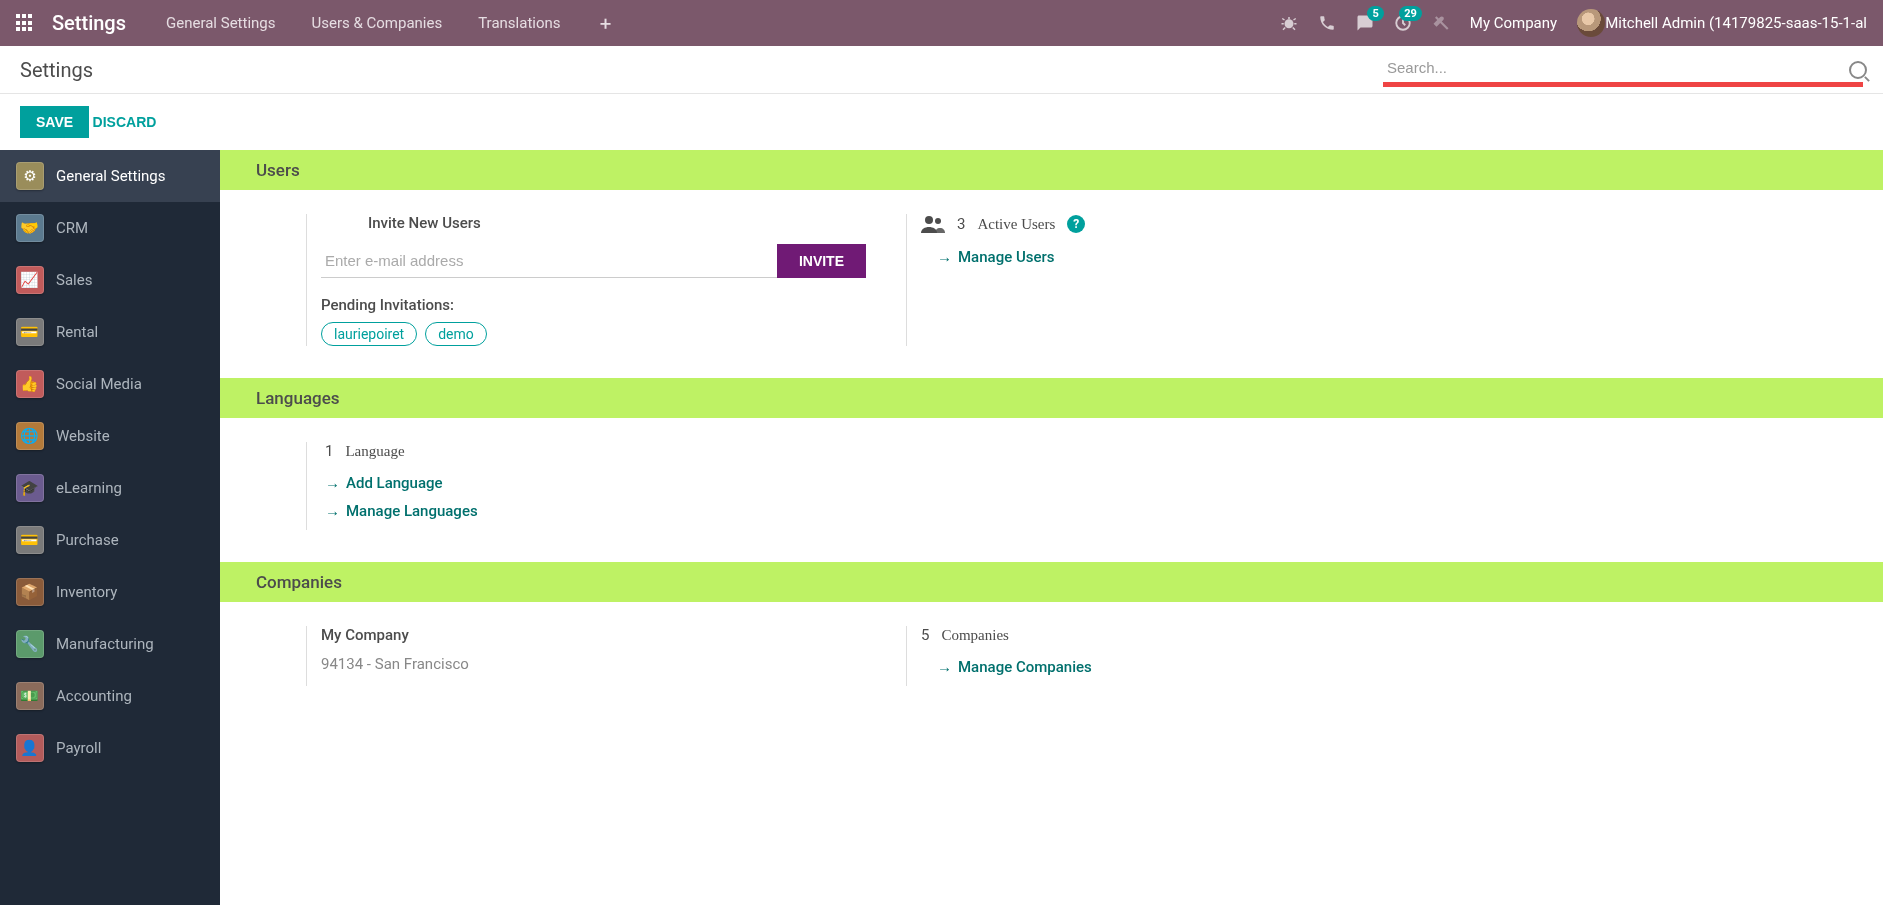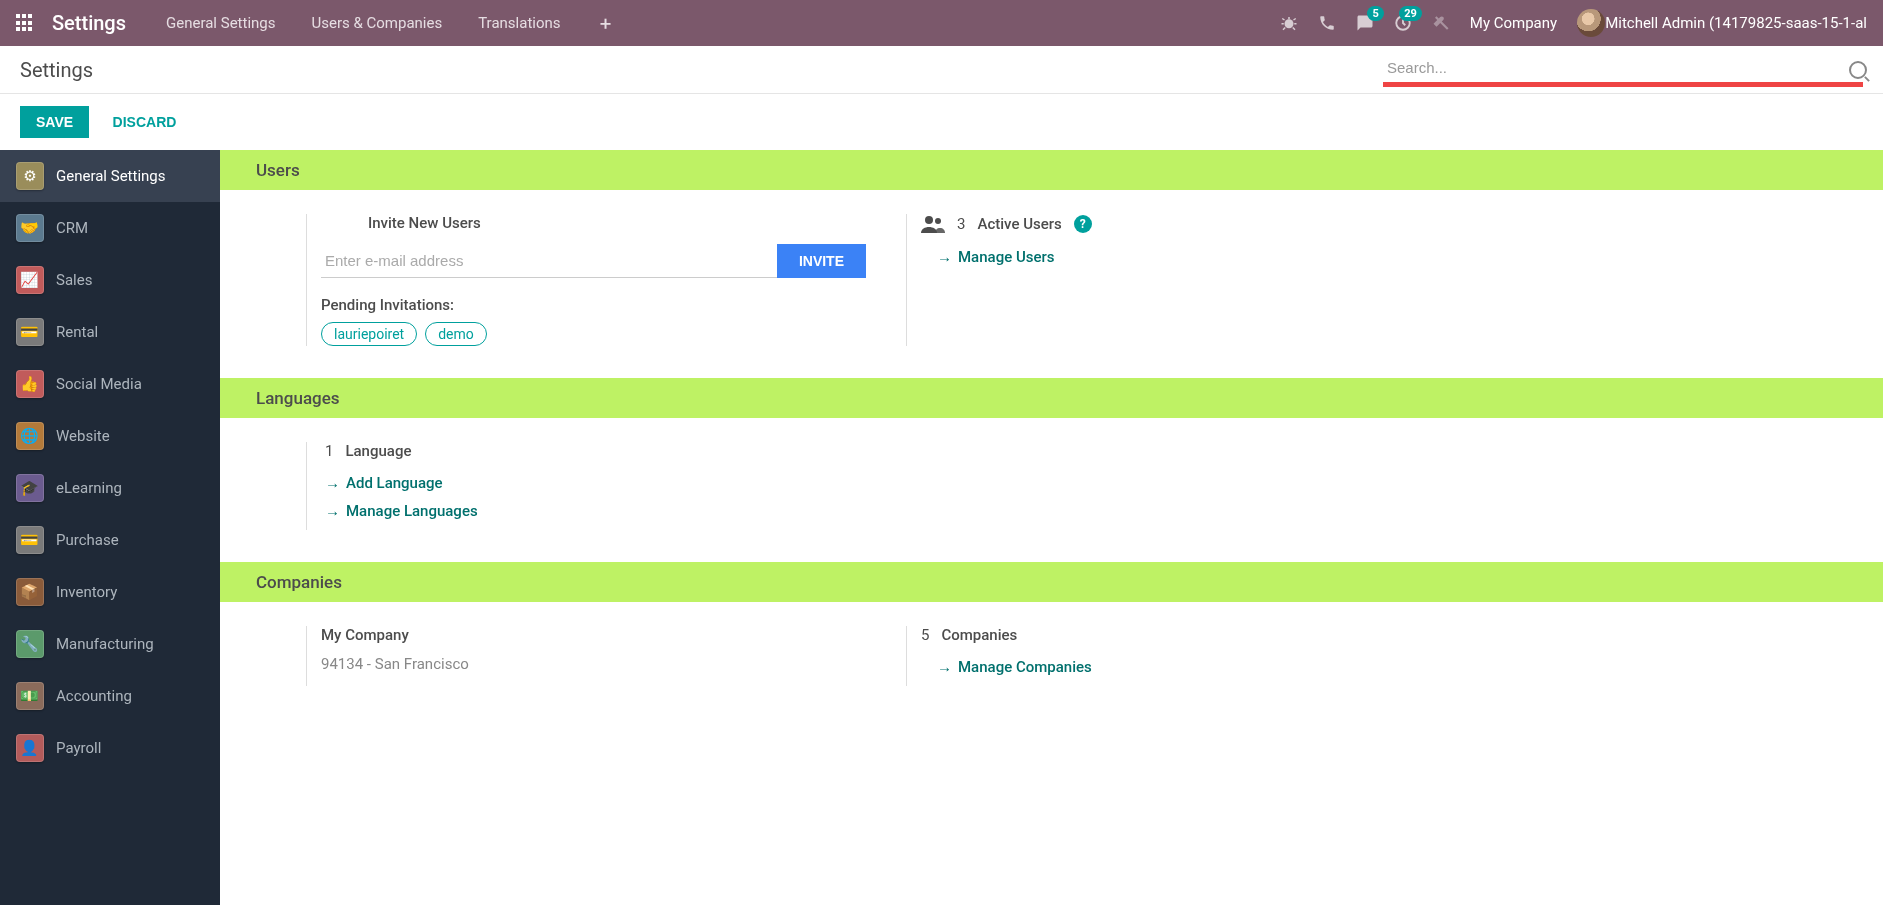--- a/index.html
+++ b/index.html
@@ -27,21 +27,21 @@
 .breadcrumb-spacer { flex: 1; }
 .search-wrap { position: relative; width: 480px; display: flex; align-items: center; }
 .search-input { width: 100%; border: none; border-bottom: 5px solid #ef4444; font-size: 15px; padding: 6px 24px 6px 4px; outline: none; }
 .search-input::placeholder { color: #999; }
 .search-btn { position: absolute; right: -4px; width: 18px; height: 18px; border: 2px solid #888; border-radius: 50%; cursor: pointer; }
 .search-btn::after { content: ""; position: absolute; width: 6px; height: 2px; background: #888; transform: rotate(45deg); bottom: -3px; right: -5px; }
 
 
 .action-bar { padding: 12px 20px; }
 .btn-save { background: #00a09d; color: #fff; border: none; padding: 8px 16px; font-size: 14px; font-weight: 600; cursor: pointer; }
-.btn-discard { background: none; border: none; color: #00a09d; font-size: 14px; font-weight: 600; cursor: pointer; margin-left: 20px; }
+.btn-discard { background: none; border: none; color: #00a09d; font-size: 14px; font-weight: 600; cursor: pointer; }
 
 
 .main-layout { display: flex; height: calc(100vh - 46px - 48px - 50px); position: relative; }
 
 
 .sidebar { width: 220px; background: #1f2937; overflow-y: auto; scrollbar-width: thin; }
 .sidebar::-webkit-scrollbar { width: 16px; }
 .sidebar::-webkit-scrollbar-track { background: #ddd; }
 .sidebar::-webkit-scrollbar-thumb { background: #aaa; }
 .sidebar-item { display: flex; align-items: center; gap: 12px; padding: 12px 16px; color: #adb5bd; font-size: 15px; cursor: pointer; }
@@ -50,28 +50,28 @@
 
 
 .content { flex: 1; overflow-y: auto; background: #fff; }
 .section-header { background: #bef264; padding: 10px 36px; font-size: 17px; font-weight: 500; color: #4c4c4c; }
 .section-body { padding: 24px 40px 32px 86px; display: flex; gap: 40px; }
 .col { flex: 1; max-width: 560px; }
 .field-label { font-size: 15px; font-weight: 500; color: #4c4c4c; margin-bottom: 12px; margin-left: 47px; }
 .invite-row { display: flex; gap: 0; margin-bottom: 18px; }
 .email-input { flex: 1; border: none; border-bottom: 1px solid #ccc; font-size: 15px; padding: 8px 4px; outline: none; }
 .email-input::placeholder { color: #aaa; }
-.btn-invite { background: #3b82f6; color: #fff; border: none; padding: 0 22px; font-size: 14px; font-weight: 600; cursor: pointer; }
+.btn-invite { background: #701a75; color: #fff; border: none; padding: 0 22px; font-size: 14px; font-weight: 600; cursor: pointer; }
 .pending-label { font-size: 15px; font-weight: 500; margin-bottom: 8px; }
 .tags { display: flex; gap: 8px; }
 .tag { border: 1px solid #00a09d; color: #00a09d; border-radius: 14px; padding: 3px 12px; font-size: 14px; cursor: pointer; }
 
 .stat-row { display: flex; align-items: center; gap: 12px; margin-bottom: 14px; }
 .stat-count { font-size: 15px; }
-.stat-label { font-size: 15px; font-weight: 500; }
+.stat-label { font-size: 15px; font-weight: 500; font-family: Liberation Serif, serif; }
 .link-row { display: flex; align-items: center; gap: 6px; color: #00706d; font-size: 15px; font-weight: 500; cursor: pointer; margin-bottom: 10px; margin-left: 16px; }
 .arrow-icon { font-weight: bold; }
 .help-icon { width: 18px; height: 18px; border-radius: 50%; background: #00a09d; color: #fff; font-size: 12px; font-weight: bold; display: flex; align-items: center; justify-content: center; cursor: pointer; }
 
 .company-name-text { font-size: 15px; font-weight: 500; margin-bottom: 8px; }
 .company-address { color: #888; font-size: 15px; line-height: 1.6; }
 
 .users-svg { width: 24px; height: 20px; }
 
 </style>

